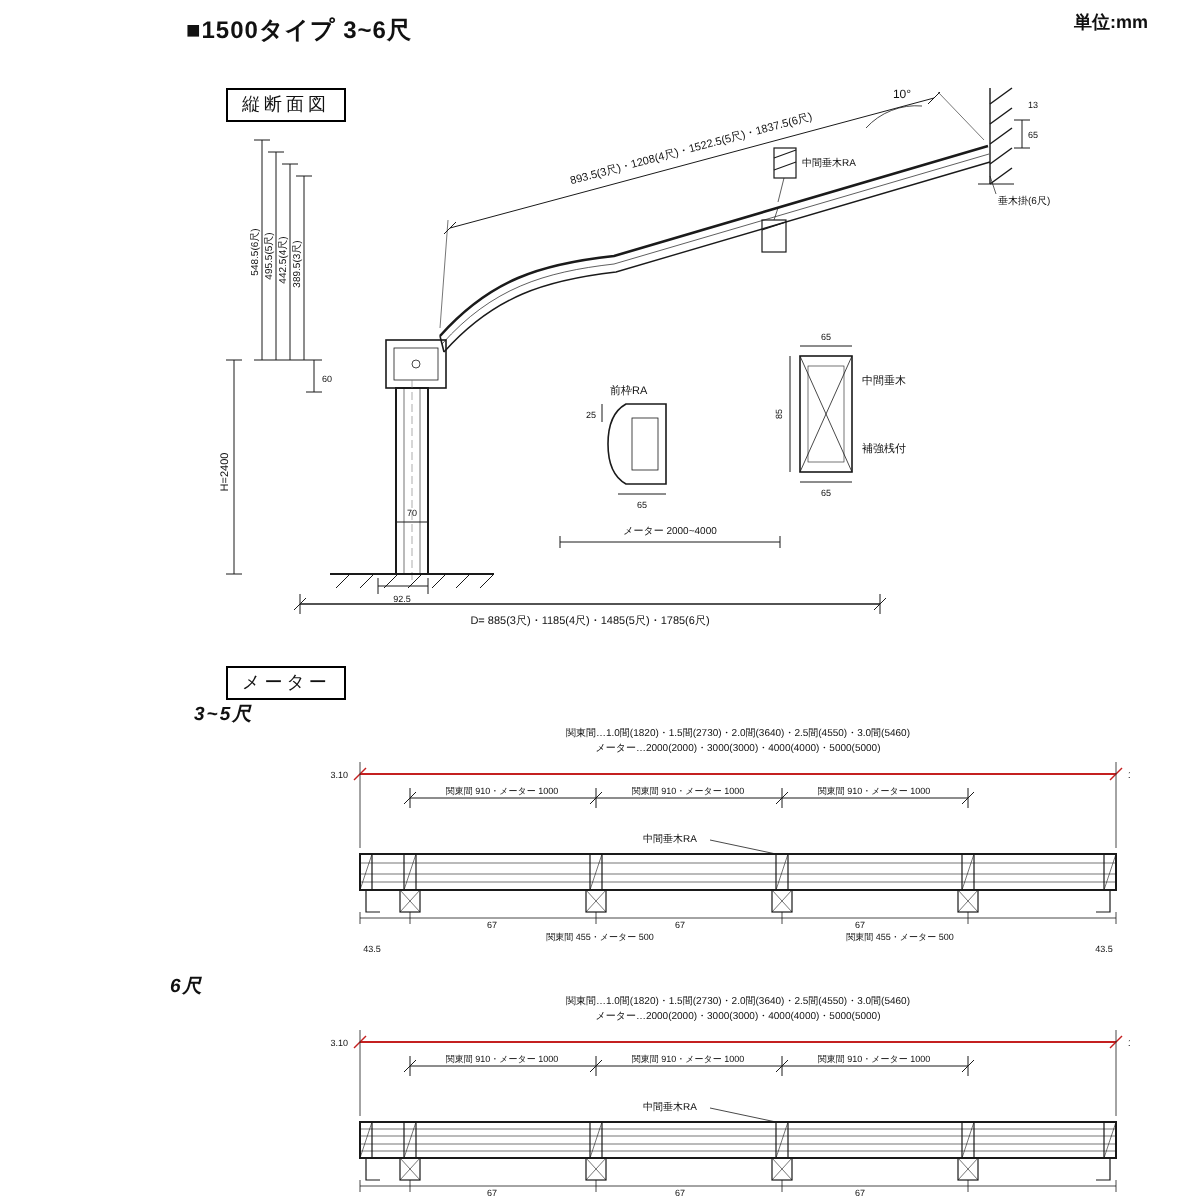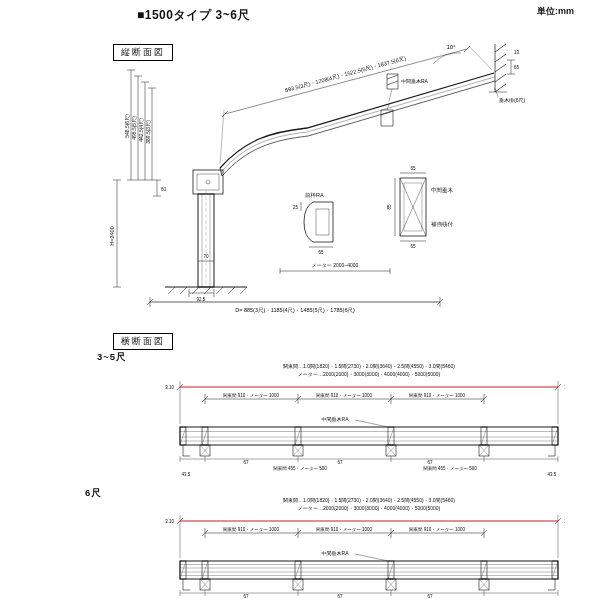--- a/index.html
+++ b/index.html
@@ -1,24 +1,24 @@
 <!DOCTYPE html>
 <html><head>
 <meta charset="utf-8">
 <style>
   html,body{margin:0;padding:0;}
   body{
     width:600px;height:600px;position:relative;background:#fff;overflow:hidden;
     font-family:"Liberation Sans","DejaVu Sans",sans-serif;color:#111;
   }
   .abs{position:absolute;}
-  .hdr-title{font-size:12px;font-weight:bold;letter-spacing:.5px;margin-left:44px;}
+  .hdr-title{font-size:12px;font-weight:bold;letter-spacing:.5px;}
   .hdr-unit{font-size:9px;font-weight:bold;}
   .sec-box{border:1.2px solid #000;font-size:9px;padding:1px 7px;letter-spacing:2px;background:#fff;}
-  .variant-label{font-size:9.5px;font-weight:bold;letter-spacing:1px;}
+  .variant-label{font-size:9.5px;font-weight:bold;letter-spacing:1px;font-style:italic;}
   svg text{font-family:"Liberation Sans","DejaVu Sans",sans-serif;}
 </style>
 </head>
 <body>
 
 <div class="abs hdr-title" style="left:93px;top:7px">■1500タイプ 3~6尺</div>
 <div class="abs hdr-unit" style="left:537px;top:5px">単位:mm</div>
 
 <div class="abs sec-box" style="left:113px;top:44px">縦断面図</div>
 
@@ -165,21 +165,21 @@
     <text x="318" y="208" font-size="4.5">65</text>
     <text x="336" y="152" text-anchor="start">中間垂木</text>
     <text x="336" y="186" text-anchor="start">補強桟付</text>
     <text x="306" y="43" font-size="5" text-anchor="start">中間垂木RA</text>
     <text x="404" y="62" font-size="5" text-anchor="start">垂木掛(6尺)</text>
     <text x="419" y="29" font-size="4.5" text-anchor="start">65</text>
     <text x="419" y="14" font-size="4.5" text-anchor="start">13</text>
   </g>
 </svg>
 
-<div class="abs sec-box" style="left:113px;top:333px">横断面図</div>
+<div class="abs sec-box" style="left:113px;top:333px">メーター</div>
 <div class="abs variant-label" style="left:97px;top:351px">3~5尺</div>
 <div class="abs variant-label" style="left:85px;top:487px">6尺</div>
 
 <svg class="abs" style="left:95px;top:360px" width="470" height="120" viewBox="0 0 470 120">
   <g fill="none" stroke="#1a1a1a">
     <g stroke-width="1.1" stroke="#c42020">
       <line x1="85" y1="27" x2="463" y2="27"></line>
       <line x1="82" y1="30" x2="88" y2="24" stroke-width="0.7"></line>
       <line x1="460" y1="30" x2="466" y2="24" stroke-width="0.7"></line>
     </g>

